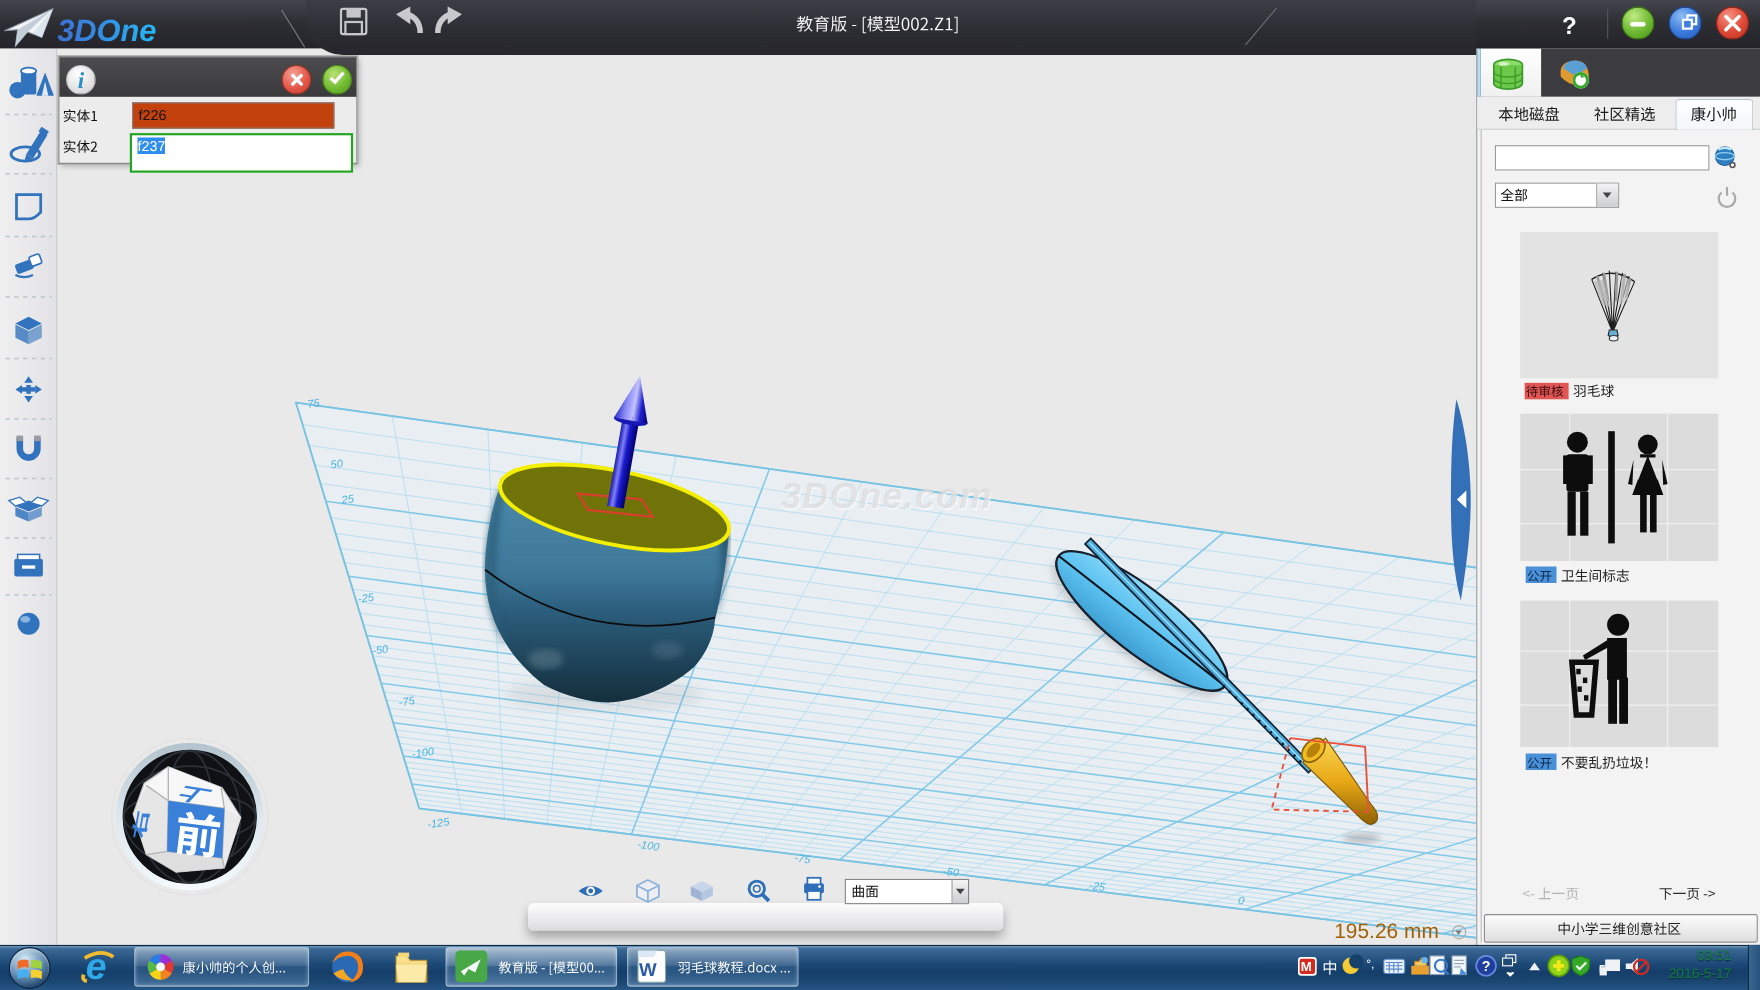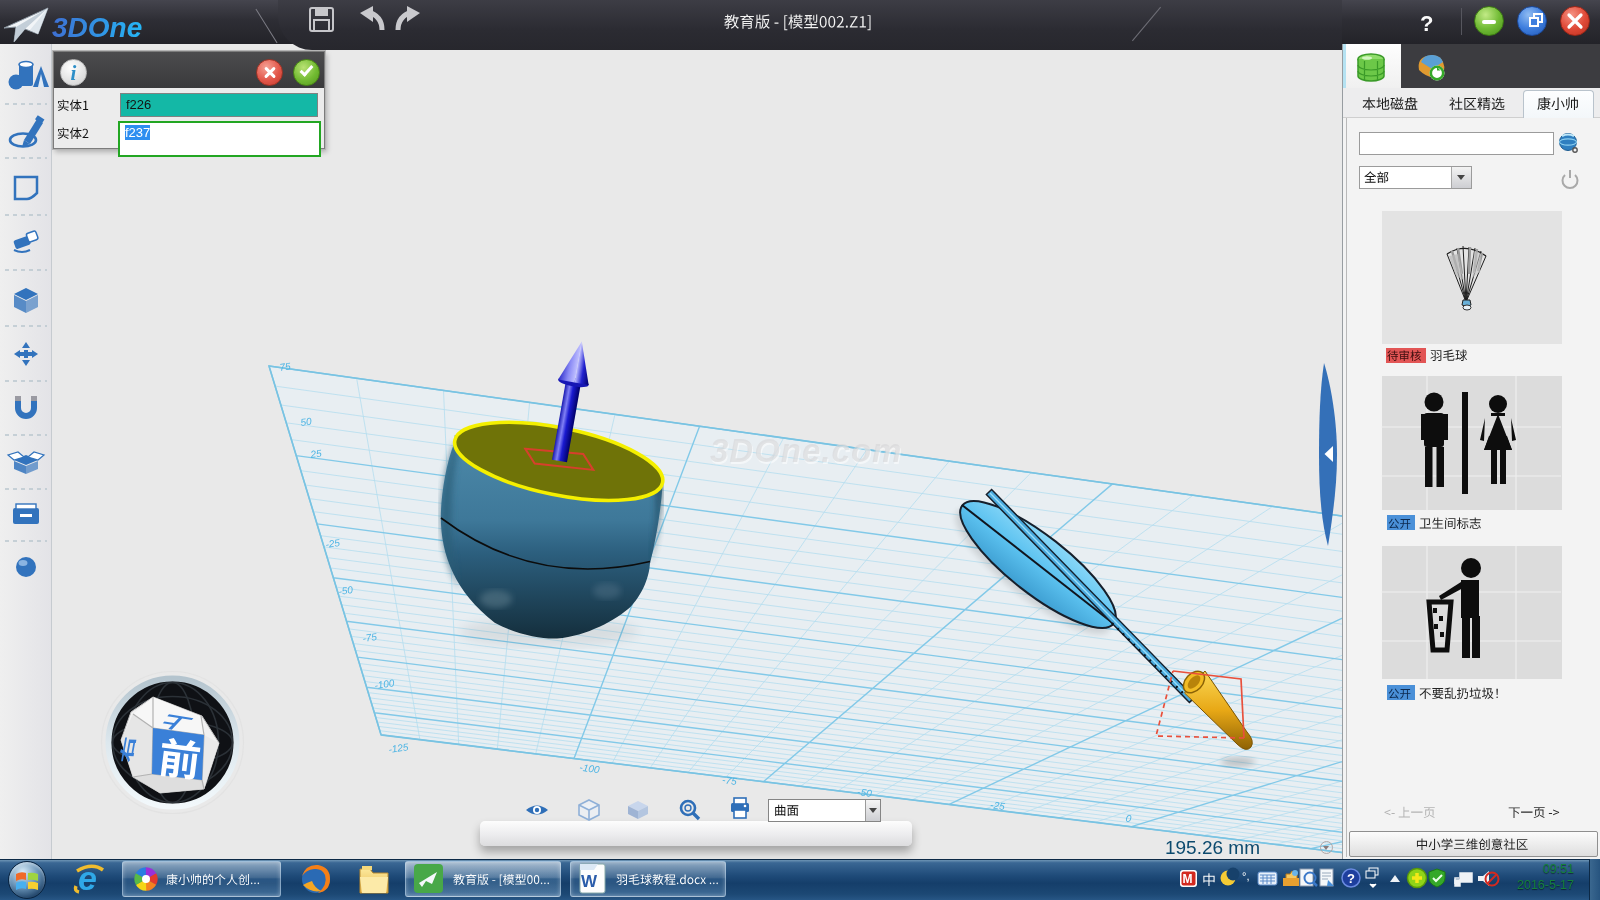--- a/index.html
+++ b/index.html
@@ -13,27 +13,27 @@
 .wbtn{position:absolute;top:6px;width:30px;height:30px;border-radius:50%;z-index:31}
 #dlg{position:absolute;left:53px;top:51px;width:272px;height:98px;z-index:10;background:#ececec;border:1px solid #7c7c7c;outline:1px solid #b5b5b5;box-shadow:2px 3px 5px rgba(0,0,0,.25)}
 #dlghead{position:absolute;left:0;top:0;width:100%;height:36px;background:linear-gradient(#4c4c4e,#3a3a3c)}
 .dcirc{position:absolute;top:7px;width:27px;height:27px;border-radius:50%}
 #dinfo{left:6px;background:radial-gradient(circle at 40% 30%,#ffffff,#e2e2e2 60%,#cfcfcf);border:1px solid #bbb;font-family:"Liberation Serif",serif;font-weight:bold;font-style:italic;color:#2e8fc8;font-size:21px;text-align:center;line-height:26px}
 #dred{left:202px;background:radial-gradient(circle at 38% 30%,#f5a295,#e2574a 55%,#c23a2b);border:1px solid #a03325}
 #dgrn{left:239px;background:radial-gradient(circle at 38% 30%,#b9e274,#72bb32 55%,#53971c);border:1px solid #4a8a14}
 .xbar{position:absolute;left:6px;top:11px;width:14px;height:3.2px;background:#fff;border-radius:2px}
 #dchk{position:absolute;left:6px;top:6px;width:13px;height:7px;border-left:3.4px solid #fff;border-bottom:3.4px solid #fff;transform:rotate(-48deg)}
 .din{position:absolute;font-size:13px;color:#141414;padding-left:5px;line-height:21px}
-#din1{left:66px;top:41px;width:198px;height:24px;border:1px solid #828282;background:#14b8a6}
+#din1{left:66px;top:41px;width:184px;height:24px;border:1px solid #828282;background:#c2410c}
 #din2{left:64px;top:69px;width:203px;height:36px;border:2px solid #22a622;background:#fff}
 #shelf{position:absolute;left:480px;top:821px;width:432px;height:25px;border-radius:5px;background:linear-gradient(#fdfdfd,#ececee 55%,#dcdcde);box-shadow:0 6px 10px rgba(0,0,0,.3);z-index:5}
 #combo{position:absolute;left:768px;top:799px;width:113px;height:23px;z-index:6;background:#fff;border:1px solid #858585}
 #comboarr{position:absolute;right:0;top:0;width:15px;height:21px;background:linear-gradient(#f5f5f5,#cdced2);border-left:1px solid #9a9a9a}
 .darr{width:0;height:0;border-left:4px solid transparent;border-right:4px solid transparent;border-top:5px solid #444;position:absolute}
-#mm{position:absolute;left:1128px;top:837px;width:132px;text-align:right;font-size:19px;color:#0c4a6e;z-index:6}
+#mm{position:absolute;left:1176px;top:837px;width:132px;text-align:right;font-size:19px;color:#a16207;z-index:6}
 #mmc{position:absolute;left:1320px;top:841px;width:13px;height:13px;border:1px solid #b0a6a6;border-radius:50%;z-index:6}
 #ptabs{position:absolute;left:0px;top:44px;width:258px;height:30px;background:#ededee;border-bottom:1px solid #cfcfcf}
 #ptabact{position:absolute;left:180px;top:2px;width:71px;height:28px;background:linear-gradient(#fdfeff,#f3f7fa);border:1px solid #b9c3cc;border-bottom:none;border-radius:4px 4px 0 0}
 #psearch{position:absolute;left:16px;top:88px;width:195px;height:23px;background:#fff;border:1px solid #9b9b9b}
 #pcombo{position:absolute;left:16px;top:122px;width:113px;height:23px;background:#fff;border:1px solid #9b9b9b}
 .thumb{position:absolute;left:39px;width:180px}
 #pbottom{position:absolute;left:6px;top:787px;width:249px;height:26px;border:1px solid #8f8f8f;border-radius:2px;background:linear-gradient(#fcfcfc,#dedede)}
 .plabel{position:absolute;height:15px}
 #clock{position:absolute;left:1492px;top:862px;width:82px;text-align:right;color:#15803d;font-size:12.5px;line-height:15.5px;z-index:36;text-shadow:0 1px 1px rgba(0,0,0,.5)}
 #sdesk{position:absolute;right:0;top:859px;width:11px;height:41px;background:linear-gradient(90deg,#3a678f,#27547f);border-left:1px solid #0c2946;z-index:36}

